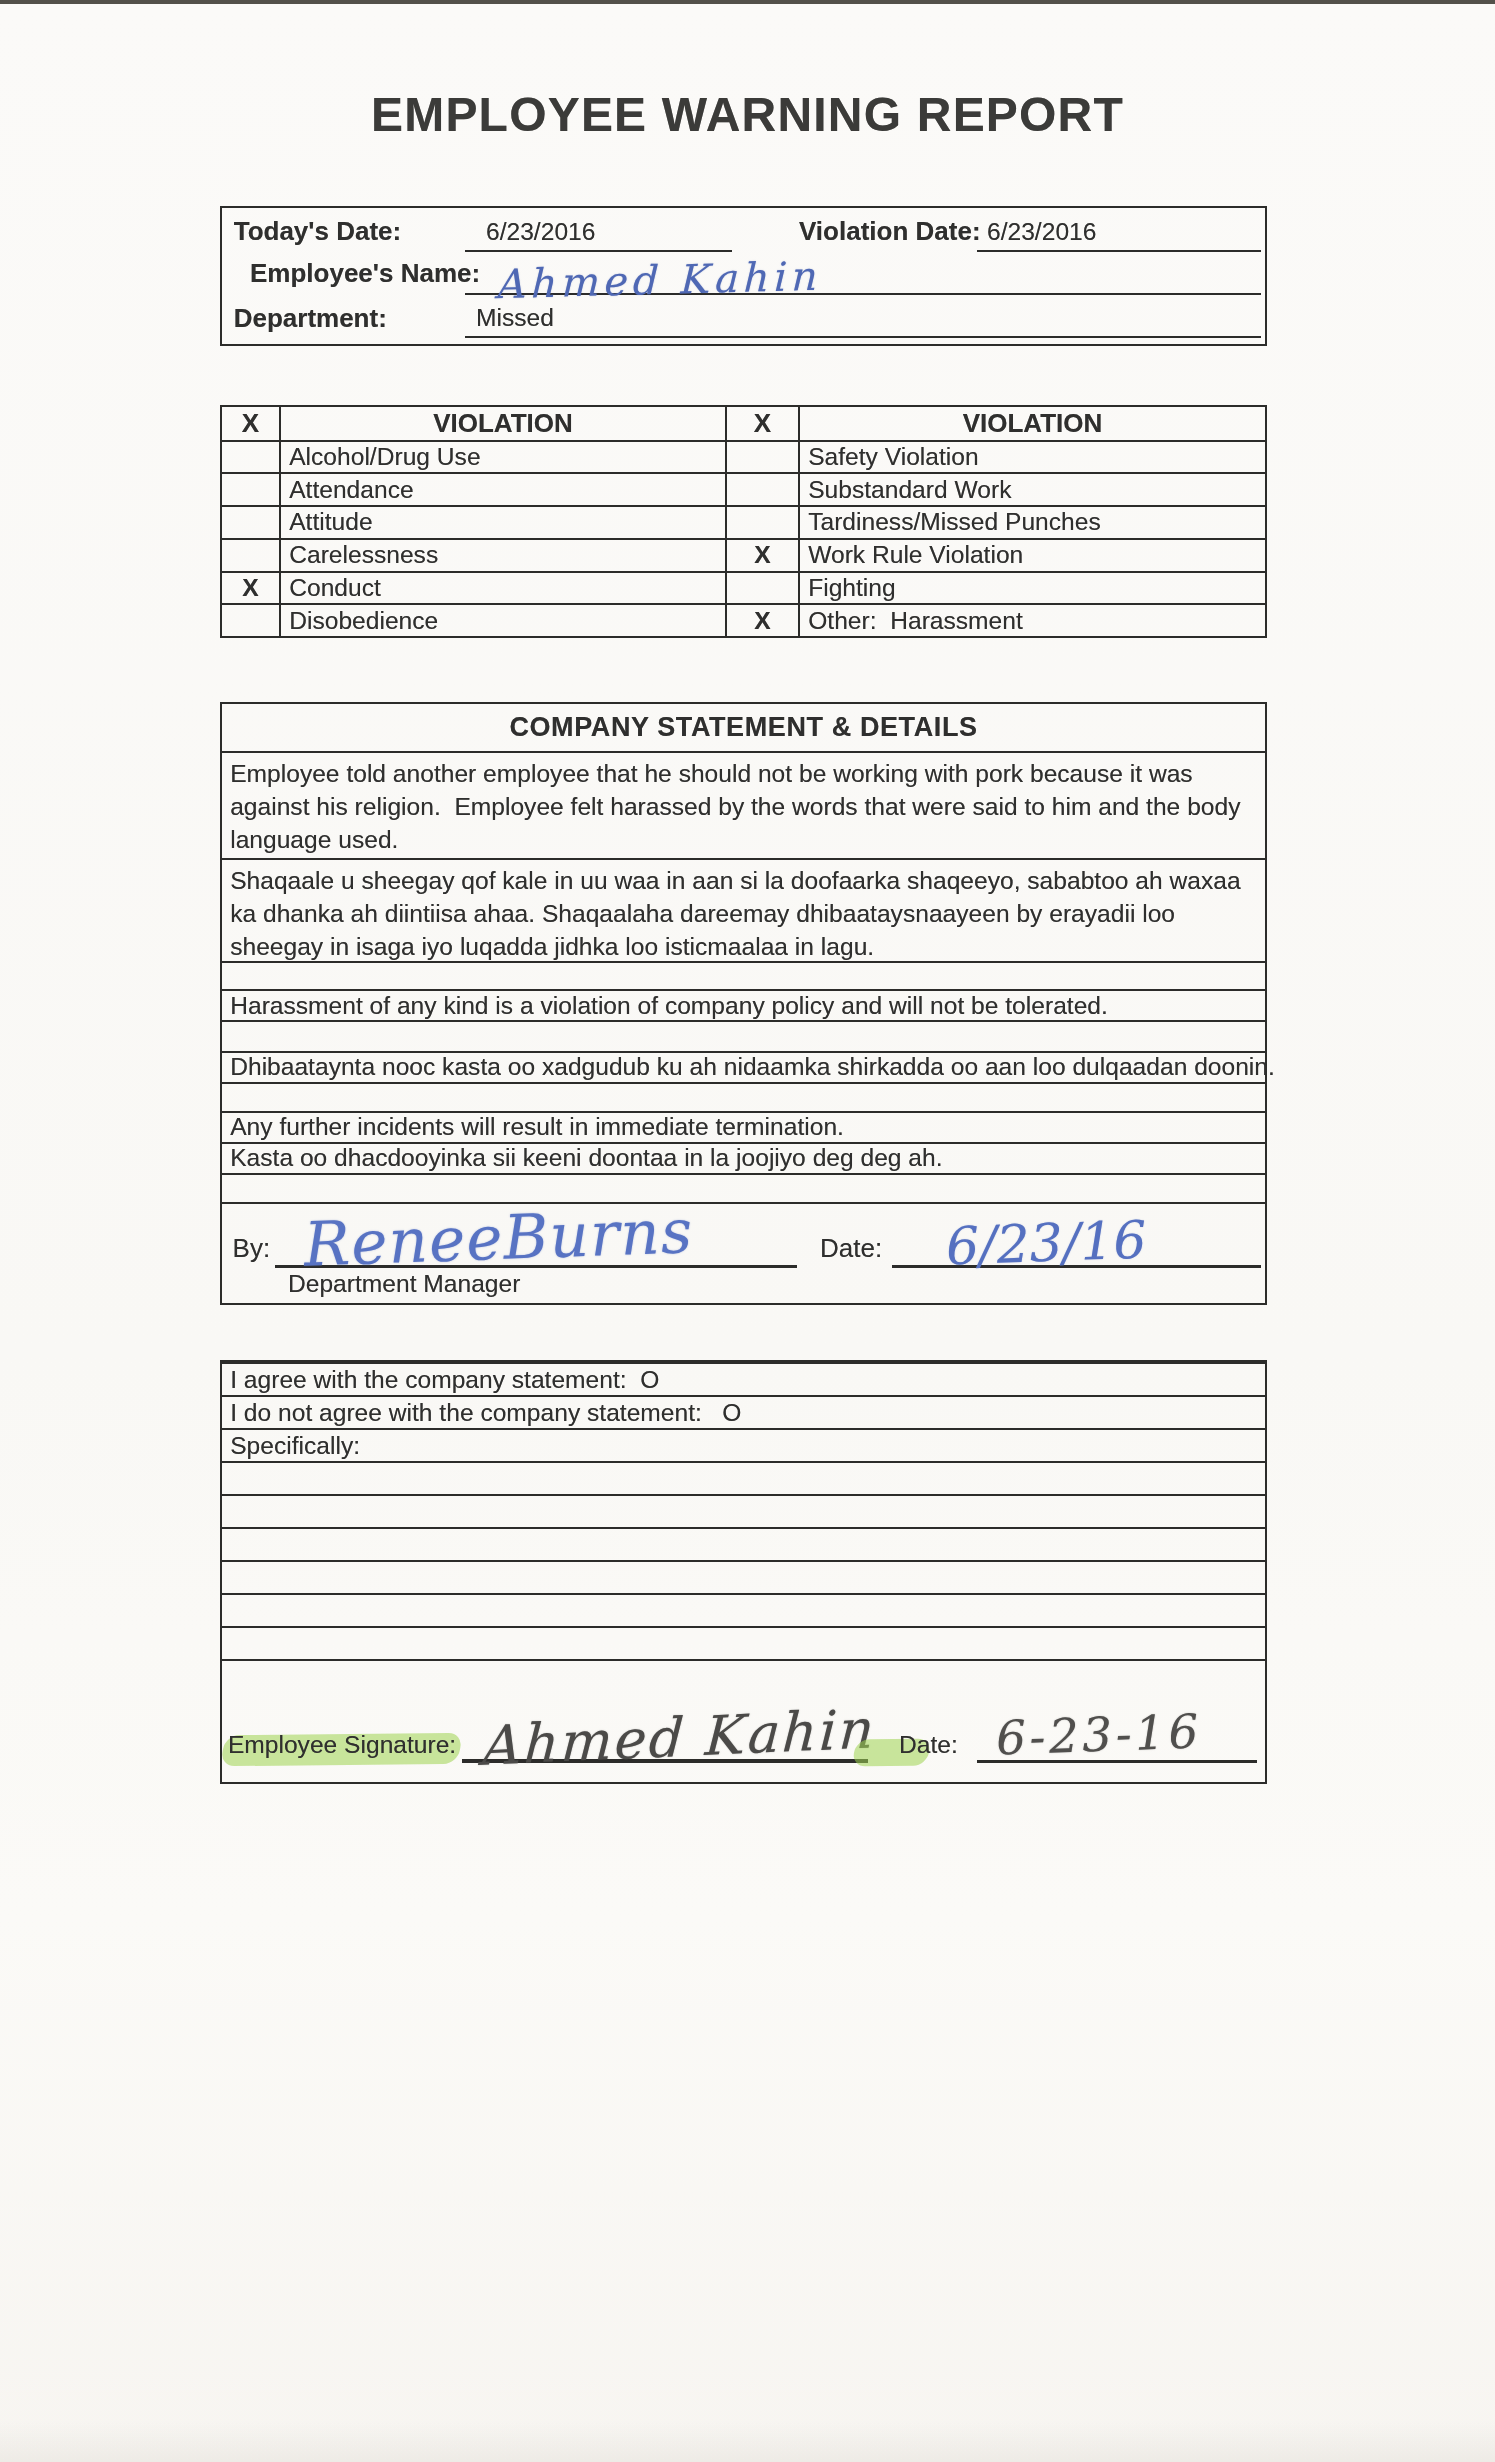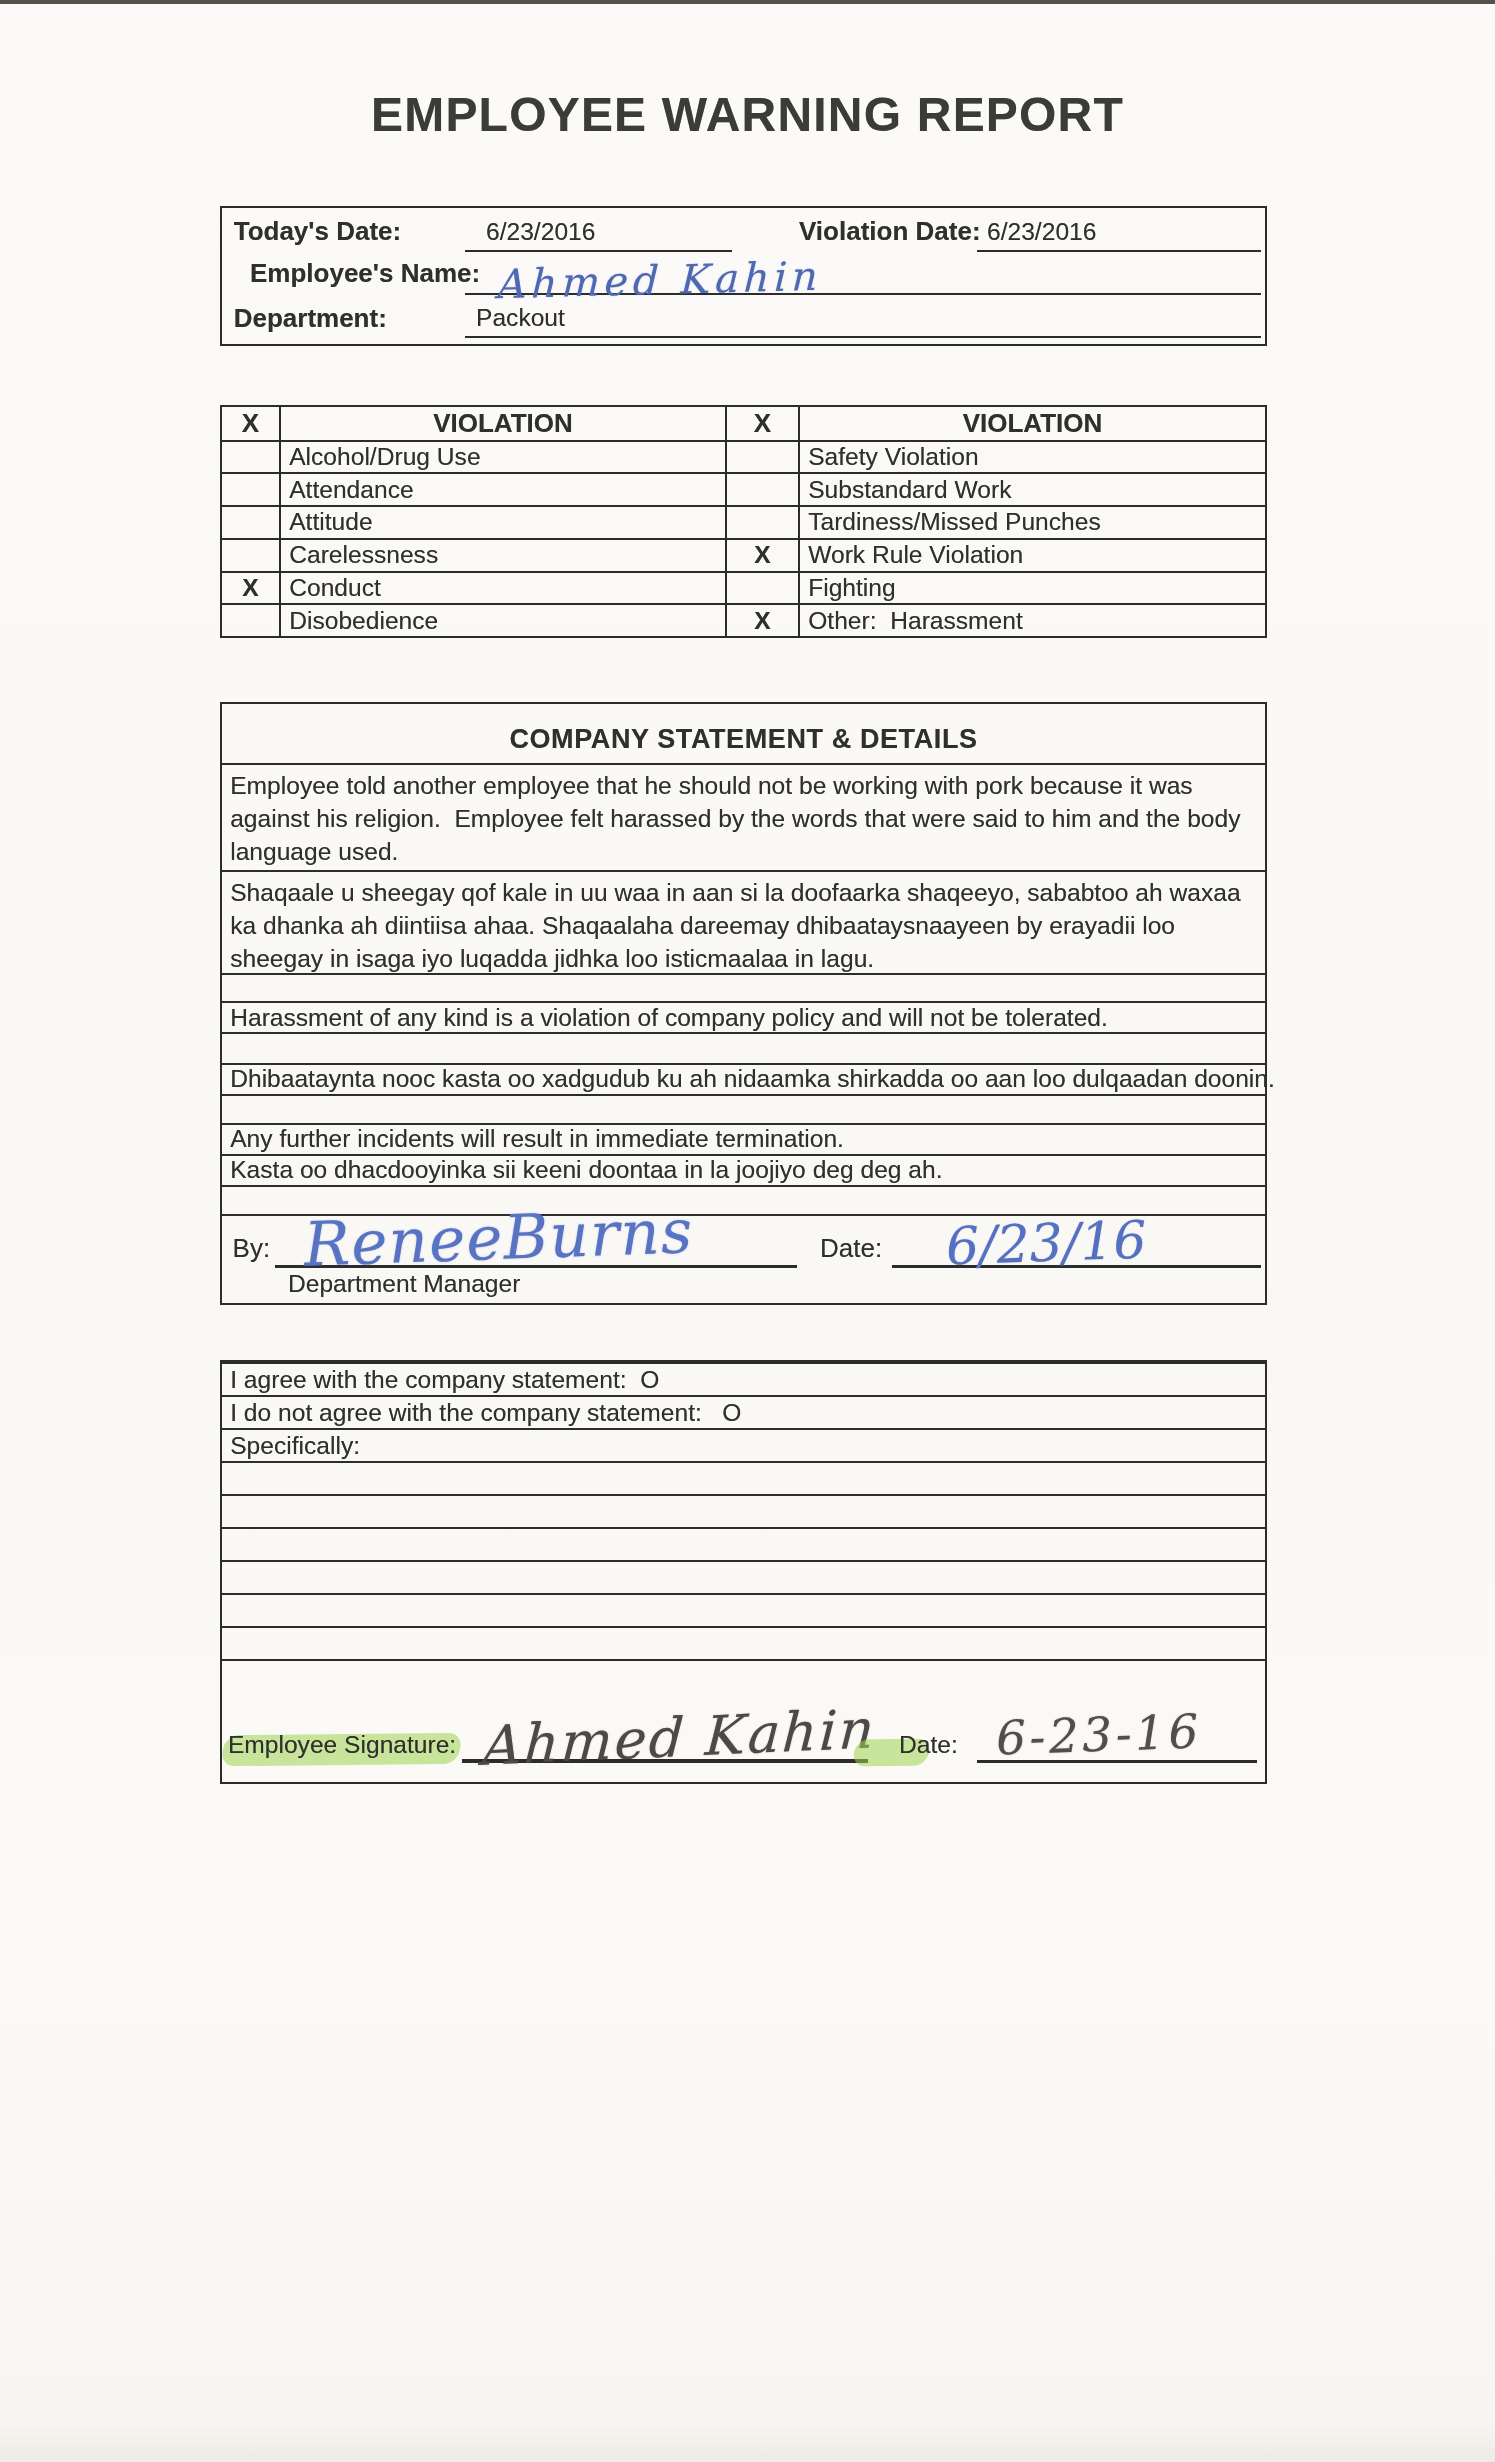--- a/index.html
+++ b/index.html
@@ -79,21 +79,21 @@
   .vcell.vcol { padding-left: 8.2px; }
   .vcell.vcol-l { border-right: 2.3px solid #2c2c2a; }
   .vcell.hdr.vcol { justify-content: center; padding-left: 0; }
 
   
   .cs-box { top: 702px; height: 603px; display: flex; flex-direction: column; }
   .cs-row { border-top: 2.3px solid #2c2c2a; box-sizing: border-box; flex-shrink: 0; }
   .cs-header {
     height: 47px; border-top: none;
     display: flex; align-items: center; justify-content: center;
-    font-size: 27px; font-weight: bold; letter-spacing: 0.6px; margin-top: 12px;
+    font-size: 27px; font-weight: bold; letter-spacing: 0.6px;
   }
   .cs-para { padding: 3.5px 8.2px 0; font-size: 24.6px; line-height: 1.36; white-space: pre-wrap; }
   .cs-para.p1 { height: 107px; }
   .cs-para.p2 { height: 103px; }
   .cs-blank1 { height: 28px; }
   .cs-one { display: flex; align-items: center; padding-left: 8.2px; font-size: 24.6px; white-space: pre; }
   .cs-pol-en { height: 31px; }
   .cs-blank2 { height: 30.5px; }
   .cs-pol-so { height: 31px; }
   .cs-blank3 { height: 29px; }
@@ -179,21 +179,21 @@
       <span class="val txt vdate-val">6/23/2016</span>
       <span class="uline vdate-line"></span>
     </div>
     <div class="info-row">
       <span class="lbl txt name-lbl">Employee's Name:</span>
       <span class="uline name-line"></span>
       <span class="name-hw">Ahmed Kahin</span>
     </div>
     <div class="info-row">
       <span class="lbl txt dept-lbl">Department:</span>
-      <span class="val txt dept-val">Packout</span>
+      <span class="val txt dept-val">Missed</span>
       <span class="uline dept-line"></span>
     </div>
   </section>
 
   <section class="box vtable">
     <div class="vcell hdr xcol txt">X</div>
     <div class="vcell hdr vcol vcol-l txt">VIOLATION</div>
     <div class="vcell hdr xcol txt">X</div>
     <div class="vcell hdr vcol txt">VIOLATION</div>
 

